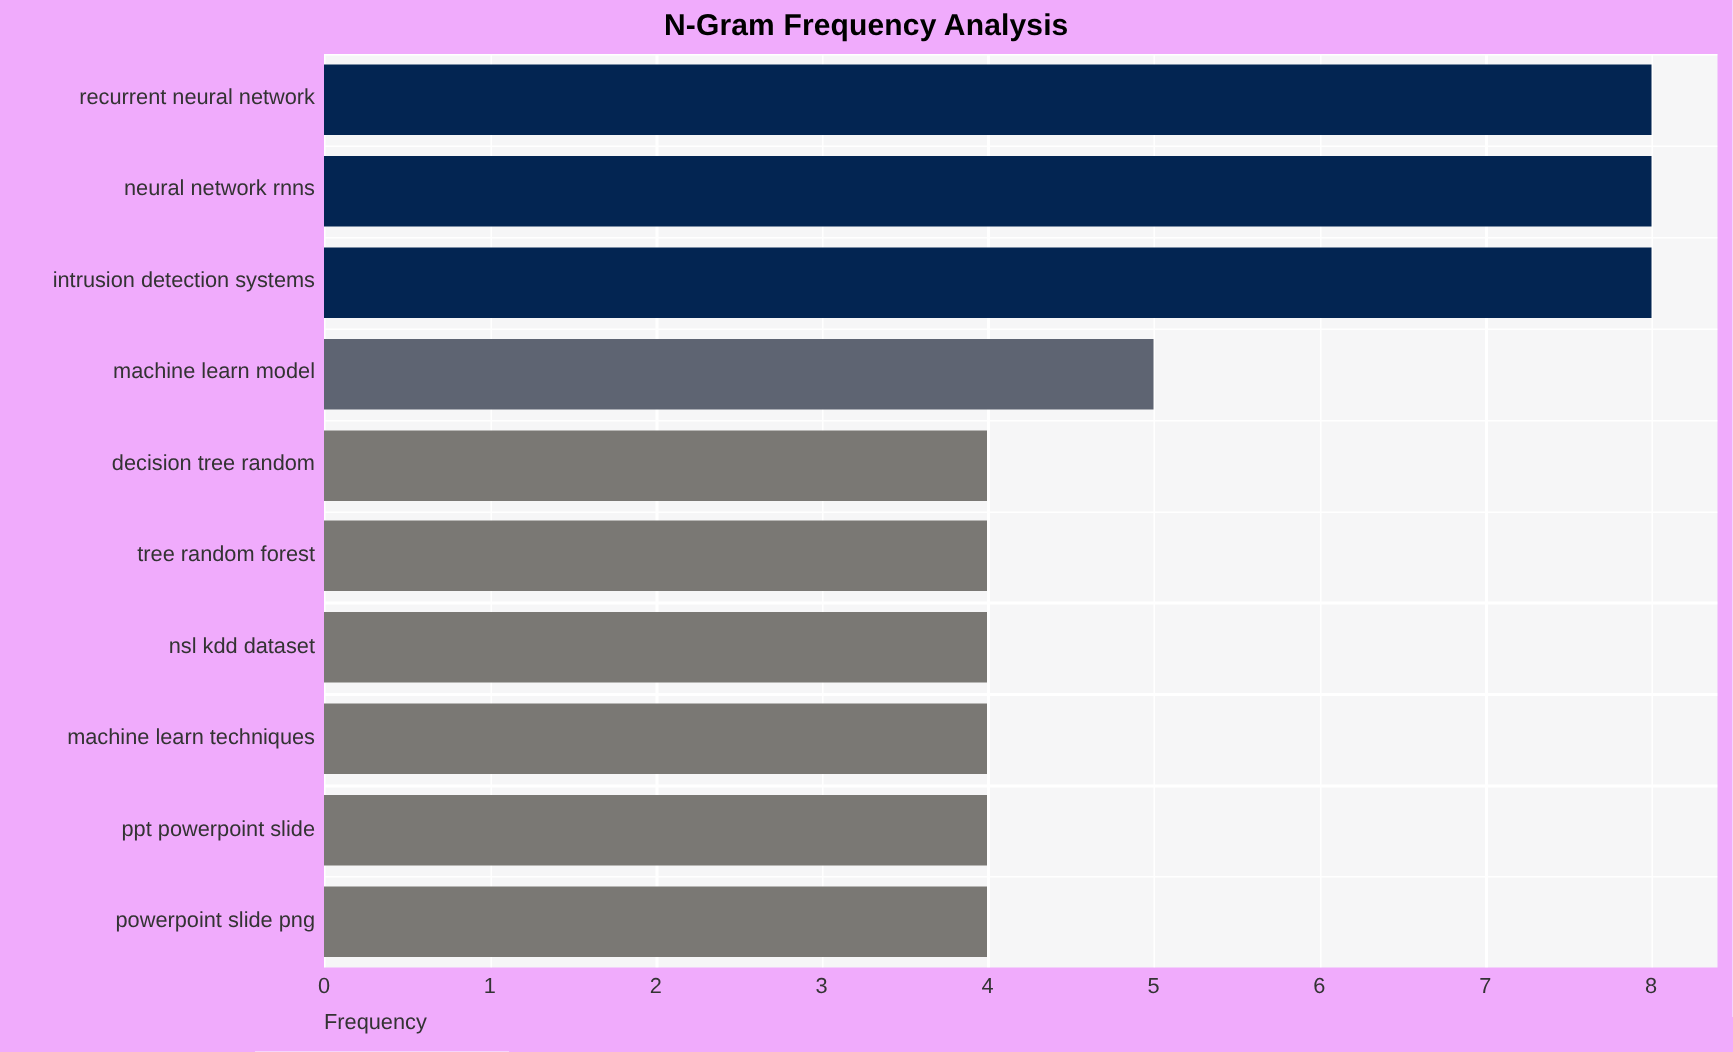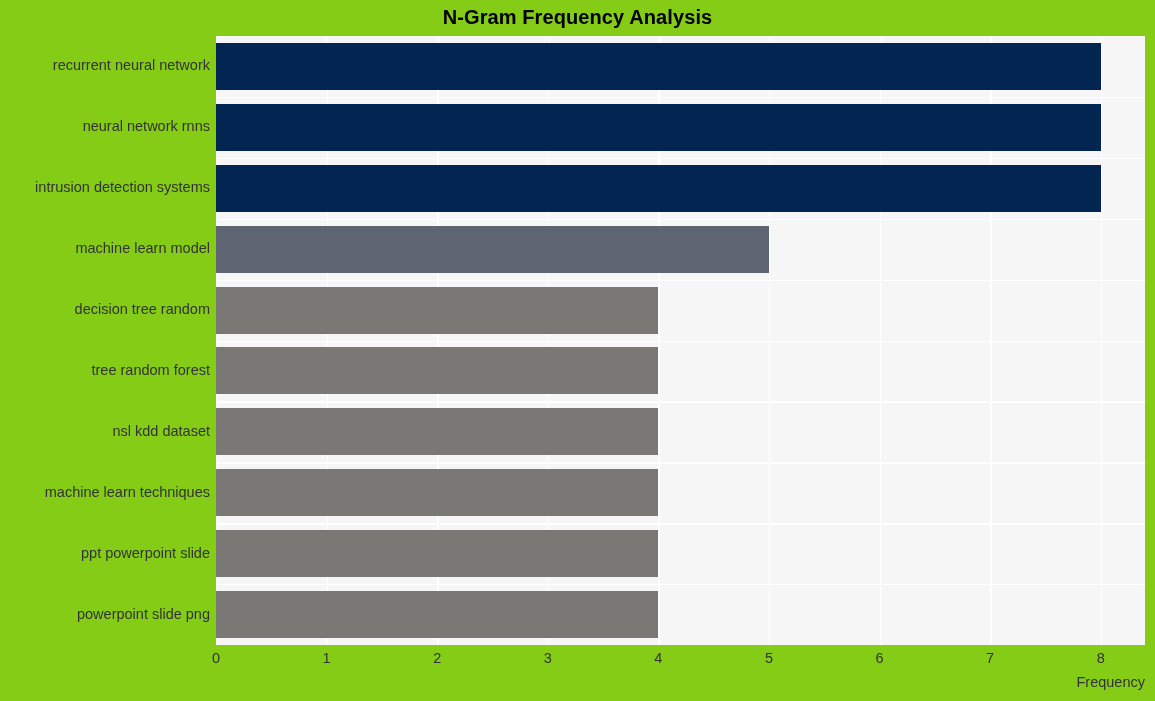--- a/index.html
+++ b/index.html
@@ -13,21 +13,21 @@
     font-family: "Liberation Sans", sans-serif;
     overflow: hidden;
     position: relative;
   }
 
   #figure {
     position: absolute;
     left: 0; top: 0;
     width: 1155px;
     height: 701px;
-    background: #84cc16;
+    background: #f0abfc;
   }
 
   
   #chart-title {
     position: absolute;
     left: 0;
     top: 6px;
     width: 1155px;
     text-align: center;
     font-size: 20px;
@@ -89,21 +89,21 @@
     text-align: center;
     font-size: 14.5px;
     color: #333333;
   }
 
   #xlabel {
     position: absolute;
     left: 216px;
     top: 674px;
     width: 929px;
-    text-align: right;
+    text-align: left;
     font-size: 14.5px;
     color: #333333;
   }
 </style>
 </head>
 <body>
 
 <div id="figure">
 
   <div id="chart-title">N-Gram Frequency Analysis</div>

